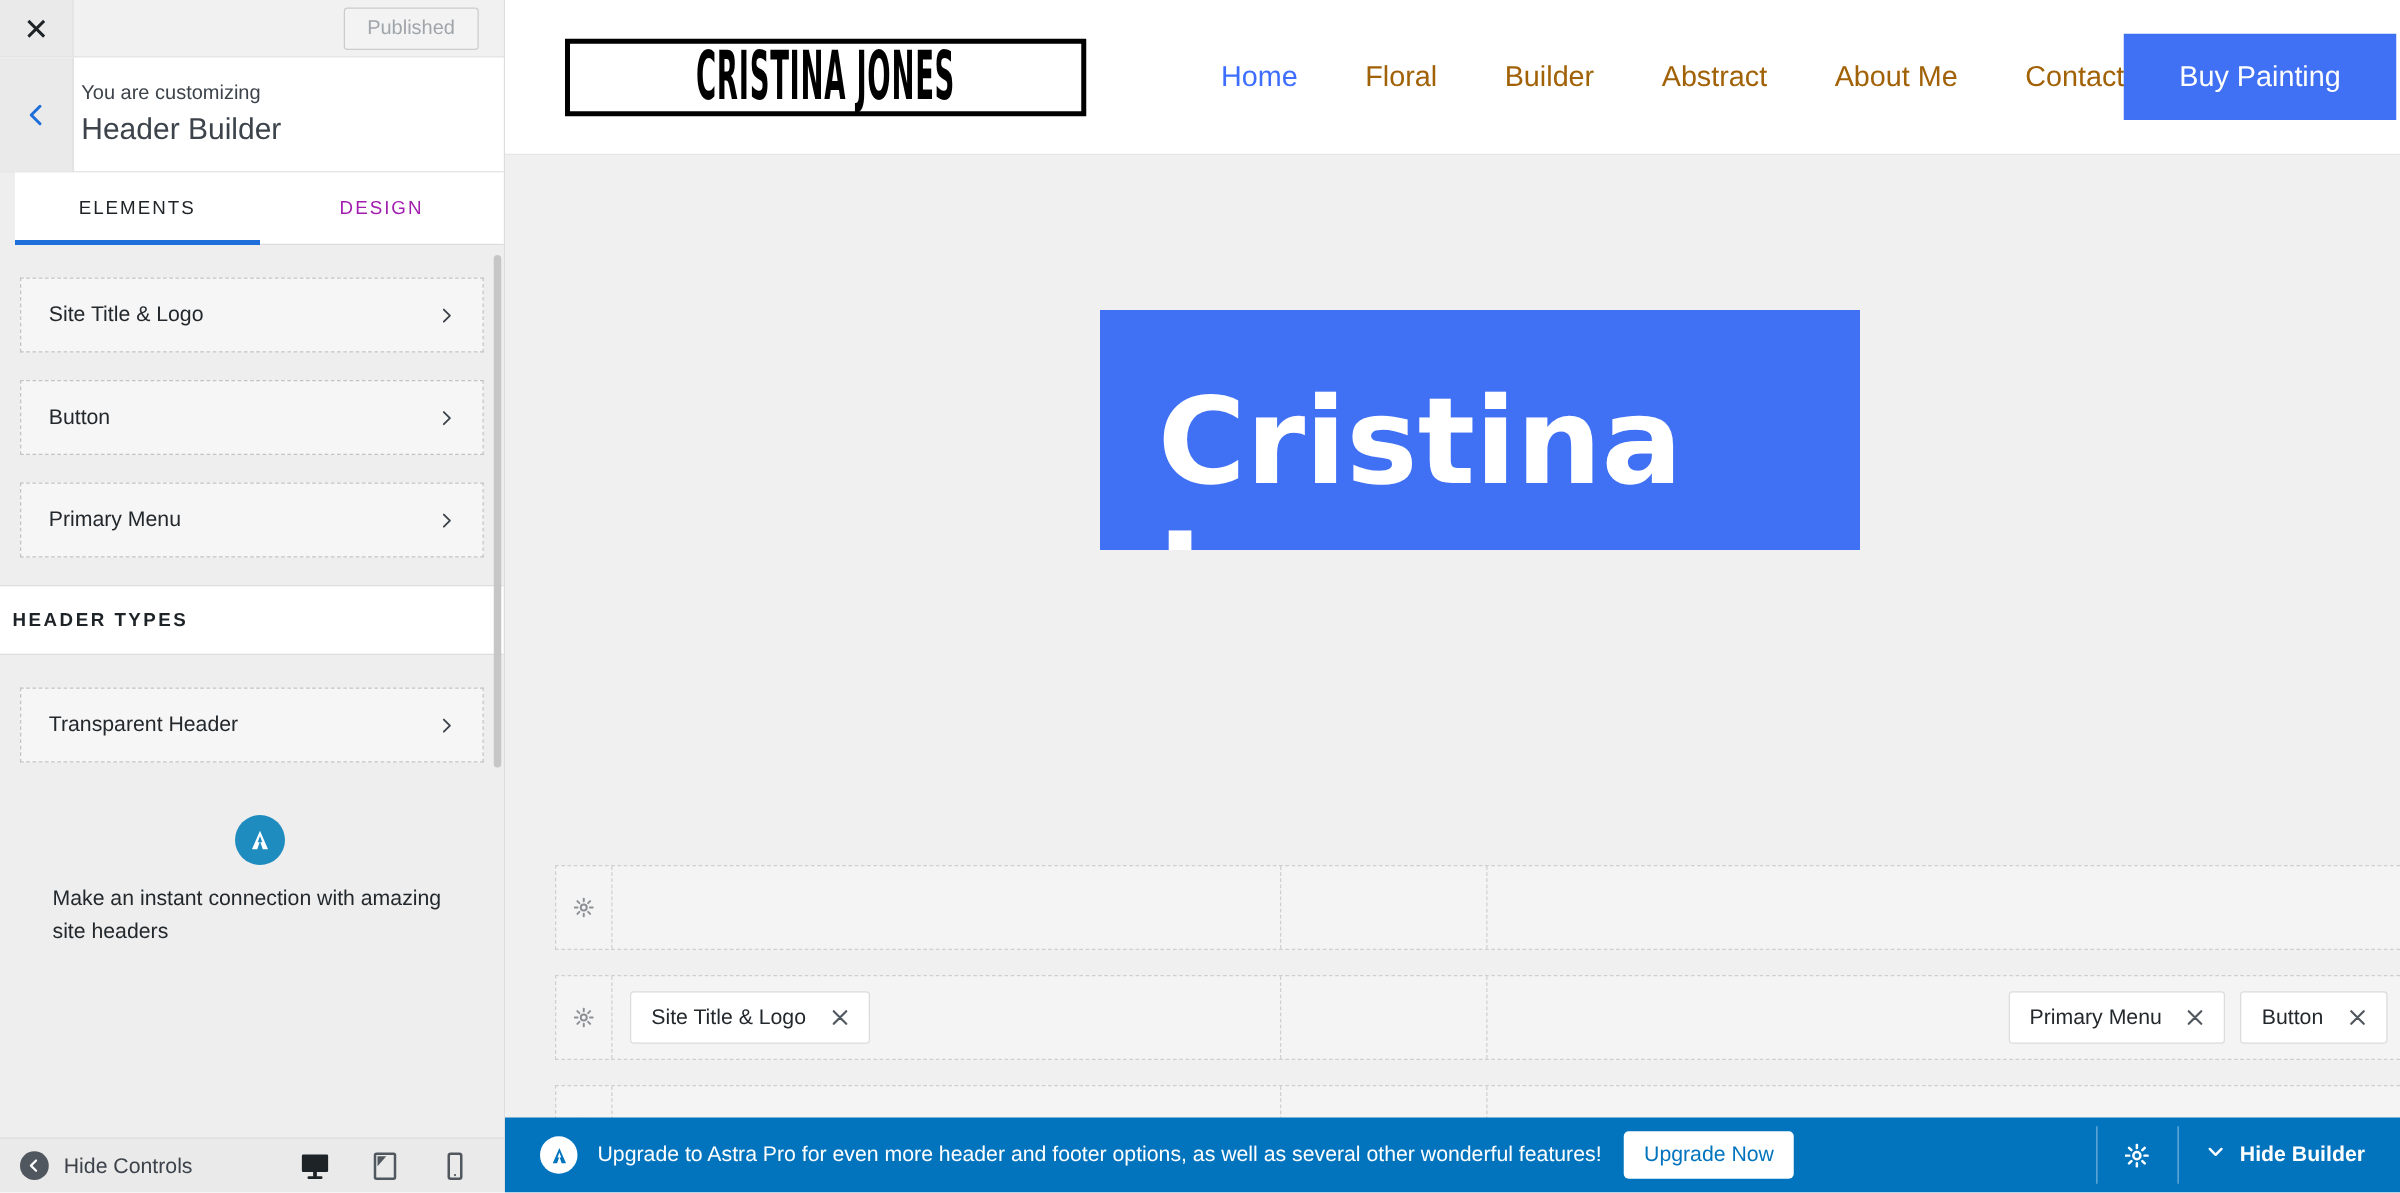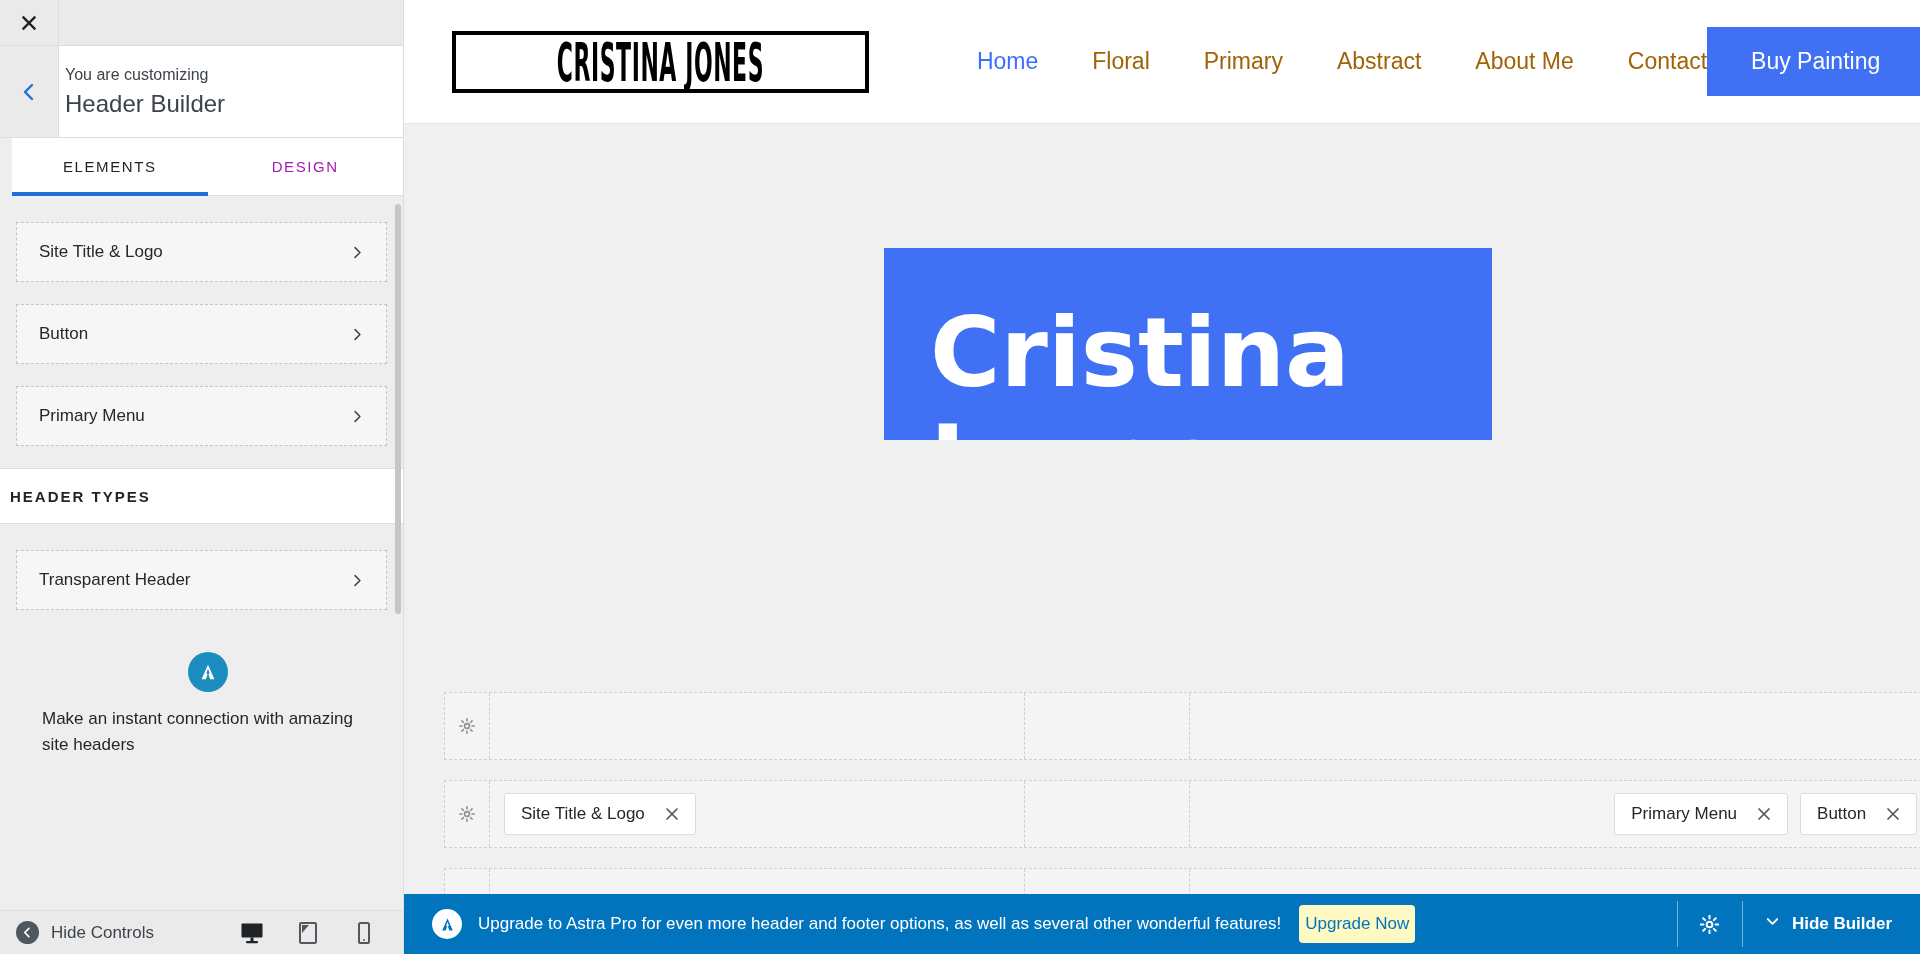--- a/index.html
+++ b/index.html
@@ -204,22 +204,22 @@
     background: #0274be; display: flex; align-items: center;
     padding: 0 0 0 28px; color: #fff;
   }
   .notice-badge {
     width: 30px; height: 30px; border-radius: 50%; background: #fff;
     display: flex; align-items: center; justify-content: center; flex: 0 0 30px;
   }
   .notice-badge svg { width: 17px; height: 17px; }
   .notice-text { font-size: 17px; margin-left: 16px; white-space: nowrap; }
   .upgrade-btn {
-    background: #fef9c3; color: #0274be; border-radius: 4px;
-    font-size: 17px; padding: 9px 6px; margin-left: 18px; cursor: pointer;
+    background: #ffffff; color: #0274be; border-radius: 4px;
+    font-size: 17px; padding: 9px 16px; margin-left: 18px; cursor: pointer;
     white-space: nowrap;
   }
   .notice-right { margin-left: auto; display: flex; align-items: center; height: 100%; }
   .nr-sep { width: 1px; height: 46px; background: rgba(255,255,255,0.45); }
   .nr-gear { width: 64px; display: flex; align-items: center; justify-content: center; cursor: pointer; }
   .nr-gear svg { width: 19px; height: 19px; }
   .hide-builder {
     display: flex; gap: 12px; padding: 0 28px 0 22px;
     font-size: 17px; font-weight: bold; cursor: pointer; white-space: nowrap;
   }
@@ -230,20 +230,23 @@
 
 <div class="app">
 
   <div class="sidebar">
 
     <div class="sb-topbar">
       <div class="sb-close">
         <svg viewBox="0 0 20 20">
           <path d="M3 3 L17 17 M17 3 L3 17" stroke="#1d2327" stroke-width="2.6" fill="none"></path>
         </svg>
+      </div>
+      <div class="sb-topbar-rest">
+        <div class="published-btn">Published</div>
       </div>
     </div>
 
     <div class="sb-header">
       <div class="sb-back">
         <svg viewBox="0 0 20 20">
           <path d="M13 3 L6 10 L13 17" stroke="#1e6fd9" stroke-width="2.4" fill="none" stroke-linecap="round" stroke-linejoin="round"></path>
         </svg>
       </div>
       <div class="sb-header-text">
@@ -346,21 +349,21 @@
 
   <div class="preview">
 
     <div class="site-header">
       <div class="logo-box">
         <div class="logo-text">CRISTINA JONES</div>
       </div>
       <div class="site-nav">
         <span class="nav-link active">Home</span>
         <span class="nav-link">Floral</span>
-        <span class="nav-link">Primary</span>
+        <span class="nav-link">Builder</span>
         <span class="nav-link">Abstract</span>
         <span class="nav-link">About Me</span>
         <span class="nav-link">Contact</span>
       </div>
       <div class="buy-btn">Buy Painting</div>
     </div>
 
     <div class="hero">
       <div class="hero-block">Cristina Jones</div>
     </div>

